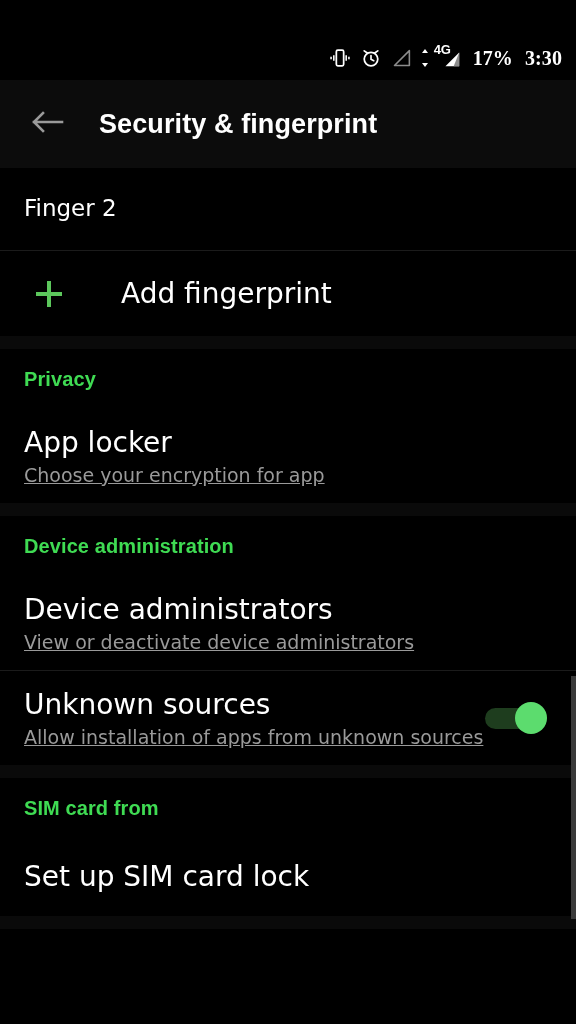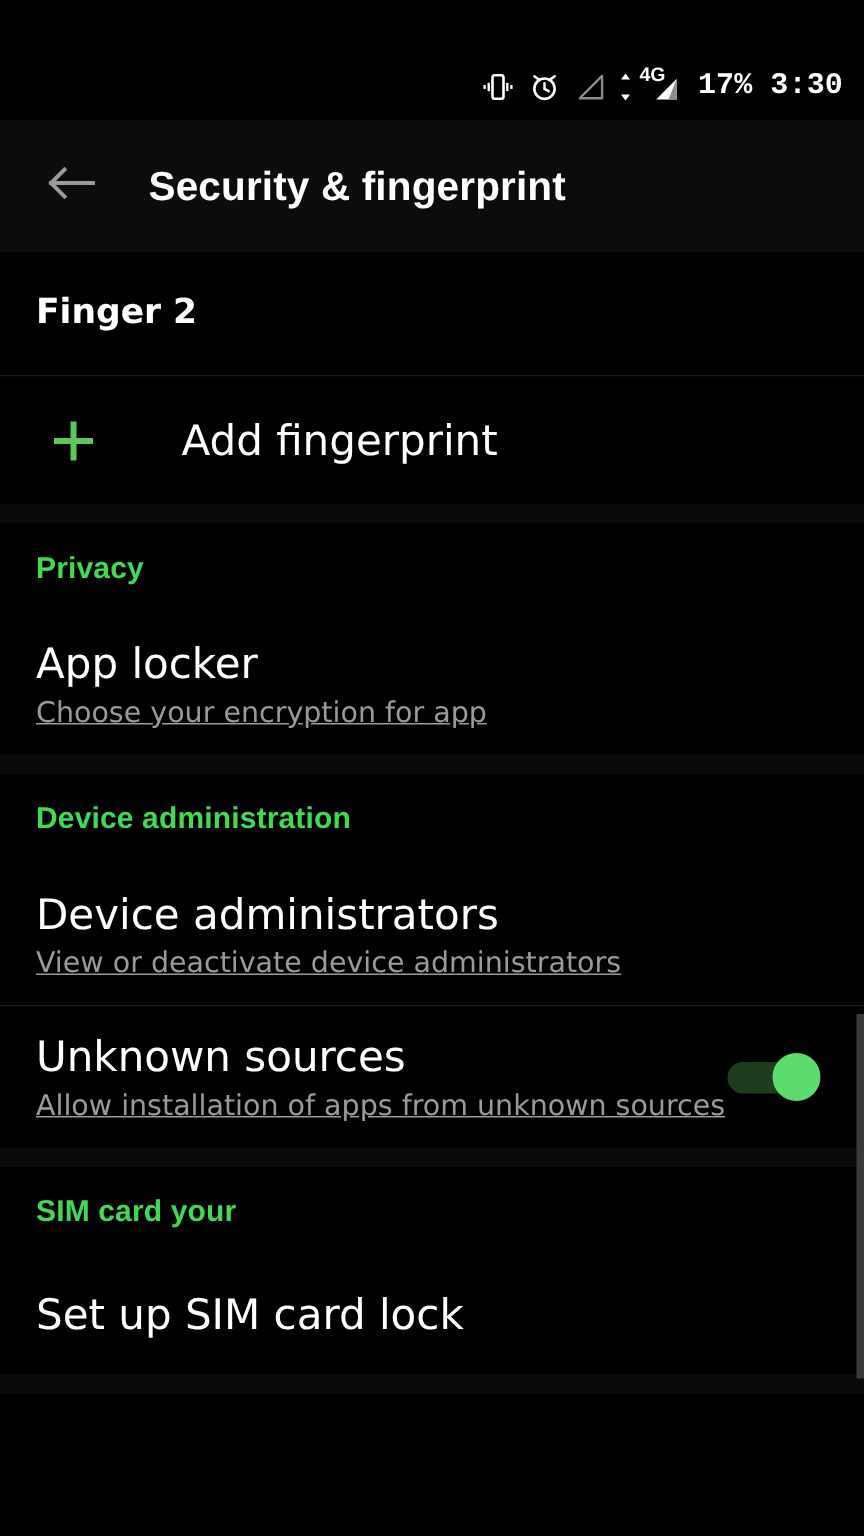--- a/index.html
+++ b/index.html
@@ -32,21 +32,21 @@
     background:#000;
     display:flex;
     align-items:center;
     justify-content:flex-end;
     padding-right:14px;
     gap:9px;
   }
   .statusbar svg { display:block; }
   .sb-text {
     color:#fff;
-    font-family:Liberation Mono, monospace;
+    font-family:Liberation Serif, serif;
     font-size:20px;
     font-weight:bold;
     letter-spacing:.1px;
     line-height:1;
   }
   .sb-batt { margin-left:2px; }
   .sb-clock { margin-left:3px; }
 
   
   .appbar {
@@ -103,21 +103,21 @@
     color:#9a9a9a;
     font-size:19px;
     line-height:1.2;
     margin-top:5px;
     white-space:nowrap;
     text-decoration:underline;
   }
 
   
   .row-finger { height:82px; align-items:center; }
-  .row-finger .row-title { font-size:23px;font-weight:bold; }
+  .row-finger .row-title { font-size:23px; }
 
   
   .row-add { height:85px; }
   .plus-icon {
     width:40px;
     flex:0 0 40px;
     display:flex; align-items:center; justify-content:flex-start;
     margin-left:10px;
   }
   .row-add .row-title { margin-left:47px; }
@@ -294,21 +294,21 @@
       </div>
       <div class="switch">
         <span class="track"></span>
         <span class="thumb"></span>
       </div>
     </div>
 
     <div class="gap"></div>
 
     <div class="section-head">
-      <span>SIM card your</span>
+      <span>SIM card from</span>
     </div>
 
     <div class="row row-one">
       <div class="row-texts">
         <div class="row-title hand">Set up SIM card lock</div>
       </div>
     </div>
 
     <div class="gap"></div>
 

